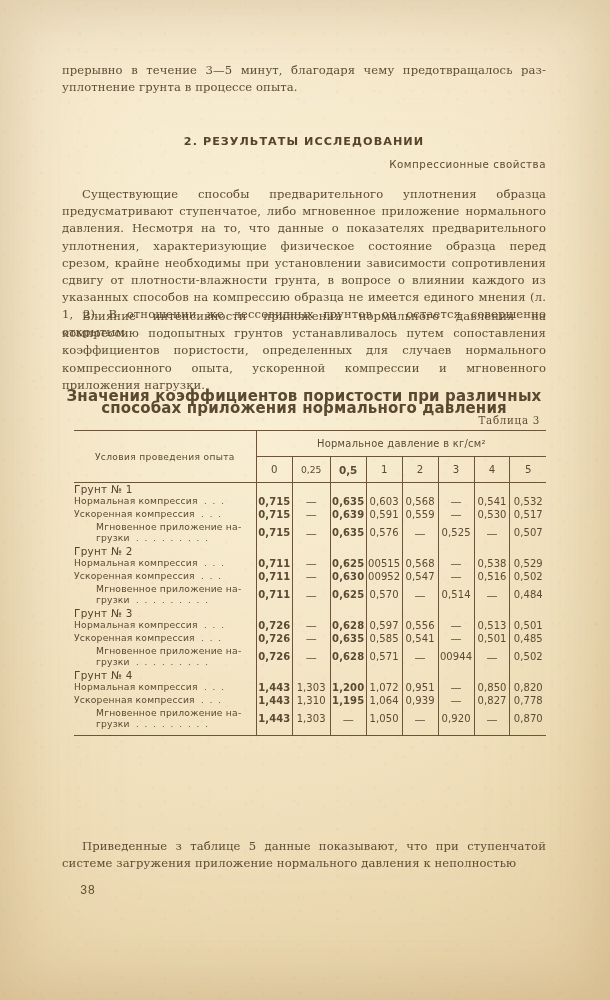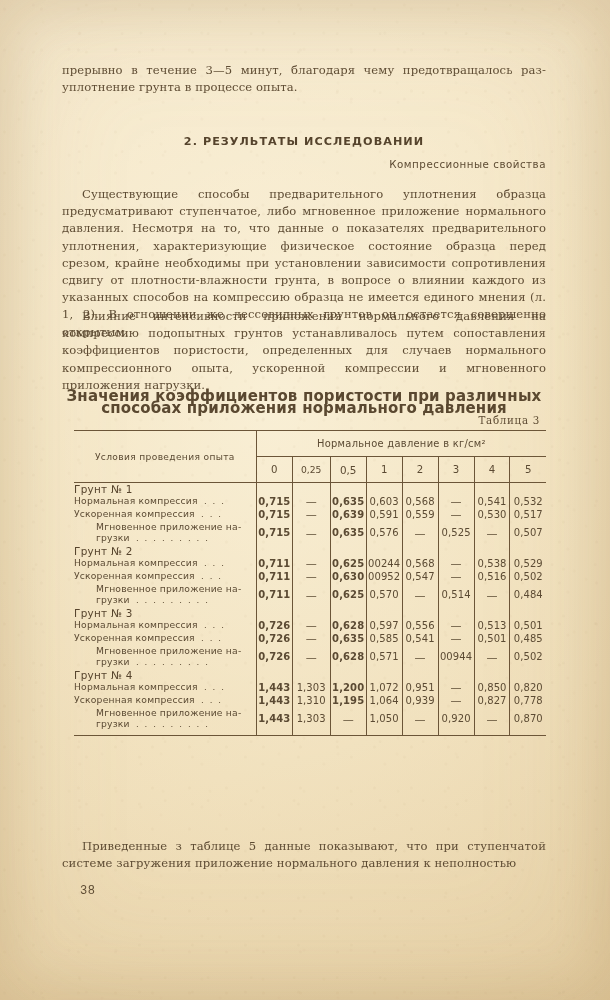--- a/index.html
+++ b/index.html
@@ -130,21 +130,21 @@
     letter-spacing: .3px;
     height: 25px;
     vertical-align: middle;
   }
   th.colnum {
     font-size: 10.2px;
     text-align: center;
     height: 25px;
     vertical-align: middle;
   }
-  th.colnum.bold { font-weight: normal; font-size: 10.4px; }
+  th.colnum.bold { font-weight: bold; font-size: 10.4px; }
   th.colnum.small { font-size: 9.2px; }
 
   td.grp {
     font-family: "DejaVu Sans", sans-serif;
     font-weight: bold;
     font-size: 10.4px;
     letter-spacing: .3px;
     padding: 4px 0 1px 52px;
     color: #55432c;
   }
@@ -286,21 +286,21 @@
             <td class="vline"></td>
             <td class="vline"></td>
             <td class="vline"></td>
             <td class="vline"></td>
           </tr>
           <tr>
             <td class="rowlabel"><span>Нормальная компрессия</span>&nbsp;&nbsp;<span class="lead">. . .</span></td>
             <td class="vline-thick num b">0,711</td>
             <td class="vline dash">—</td>
             <td class="vline num b">0,625</td>
-            <td class="vline num">00244</td>
+            <td class="vline num">00515</td>
             <td class="vline num">0,568</td>
             <td class="vline dash">—</td>
             <td class="vline num">0,538</td>
             <td class="vline num">0,529</td>
           </tr>
           <tr>
             <td class="rowlabel"><span>Ускоренная компрессия</span>&nbsp;&nbsp;<span class="lead">. . .</span></td>
             <td class="vline-thick num b">0,711</td>
             <td class="vline dash">—</td>
             <td class="vline num b">0,630</td>

